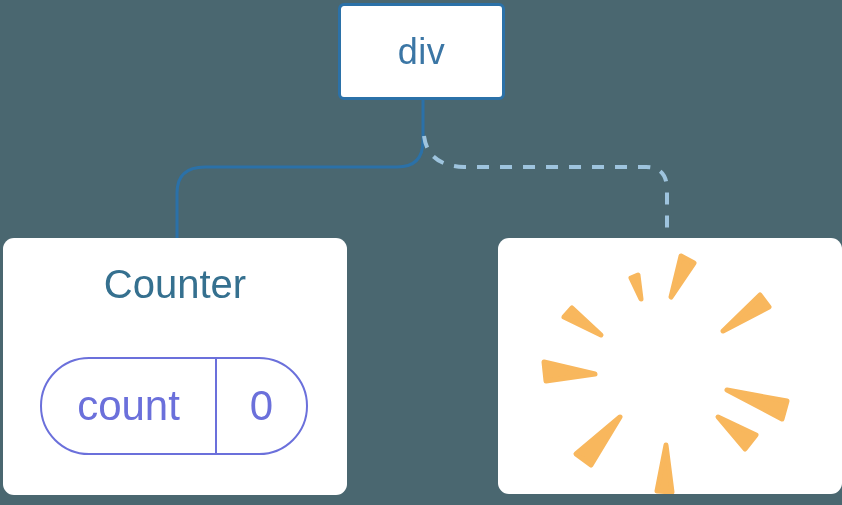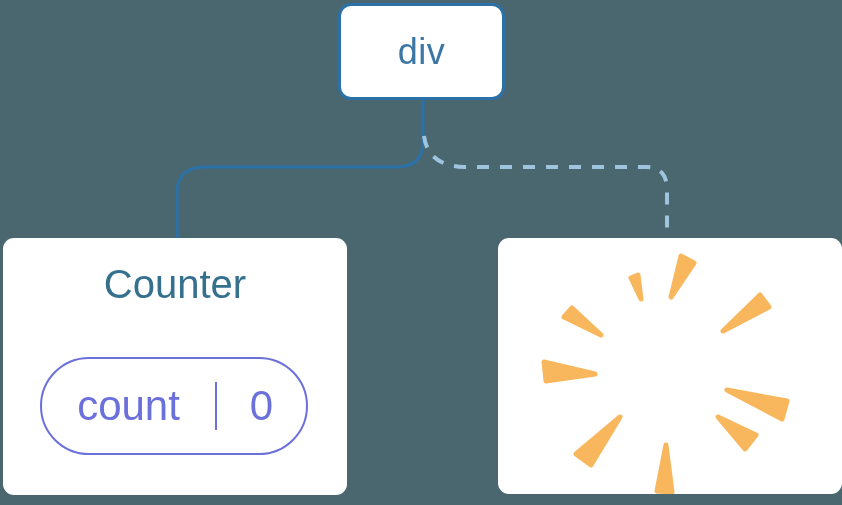--- a/index.html
+++ b/index.html
@@ -15,21 +15,21 @@
     position: absolute;
     left: 0; top: 0;
     width: 842px; height: 505px;
   }
   .node-root {
     position: absolute;
     left: 338px; top: 3px;
     width: 167px; height: 97px;
     background: #ffffff;
     border: 3px solid #2B71A8;
-    border-radius: 13px;
+    border-radius: 6px;
     box-sizing: border-box;
     display: flex;
     align-items: center;
     justify-content: center;
   }
   .node-root-label {
     color: #3B76A5;
     font-size: 36px;
     font-weight: 500;
     letter-spacing: 0.5px;
@@ -59,21 +59,20 @@
     position: absolute;
     left: 37px; top: 119px;
     width: 268px; height: 98px;
     border: 2px solid #6B70DB;
     border-radius: 49px;
     box-sizing: border-box;
     display: flex;
     overflow: hidden;
     color: #6B70DB;
     font-size: 42px;
-    align-items: center;
   }
   .state-key-cell {
     flex: 1 1 auto;
     border-right: 2px solid #6B70DB;
     display: flex;
     align-items: center;
     justify-content: center;
   }
   .state-value-cell {
     flex: 0 0 89px;

